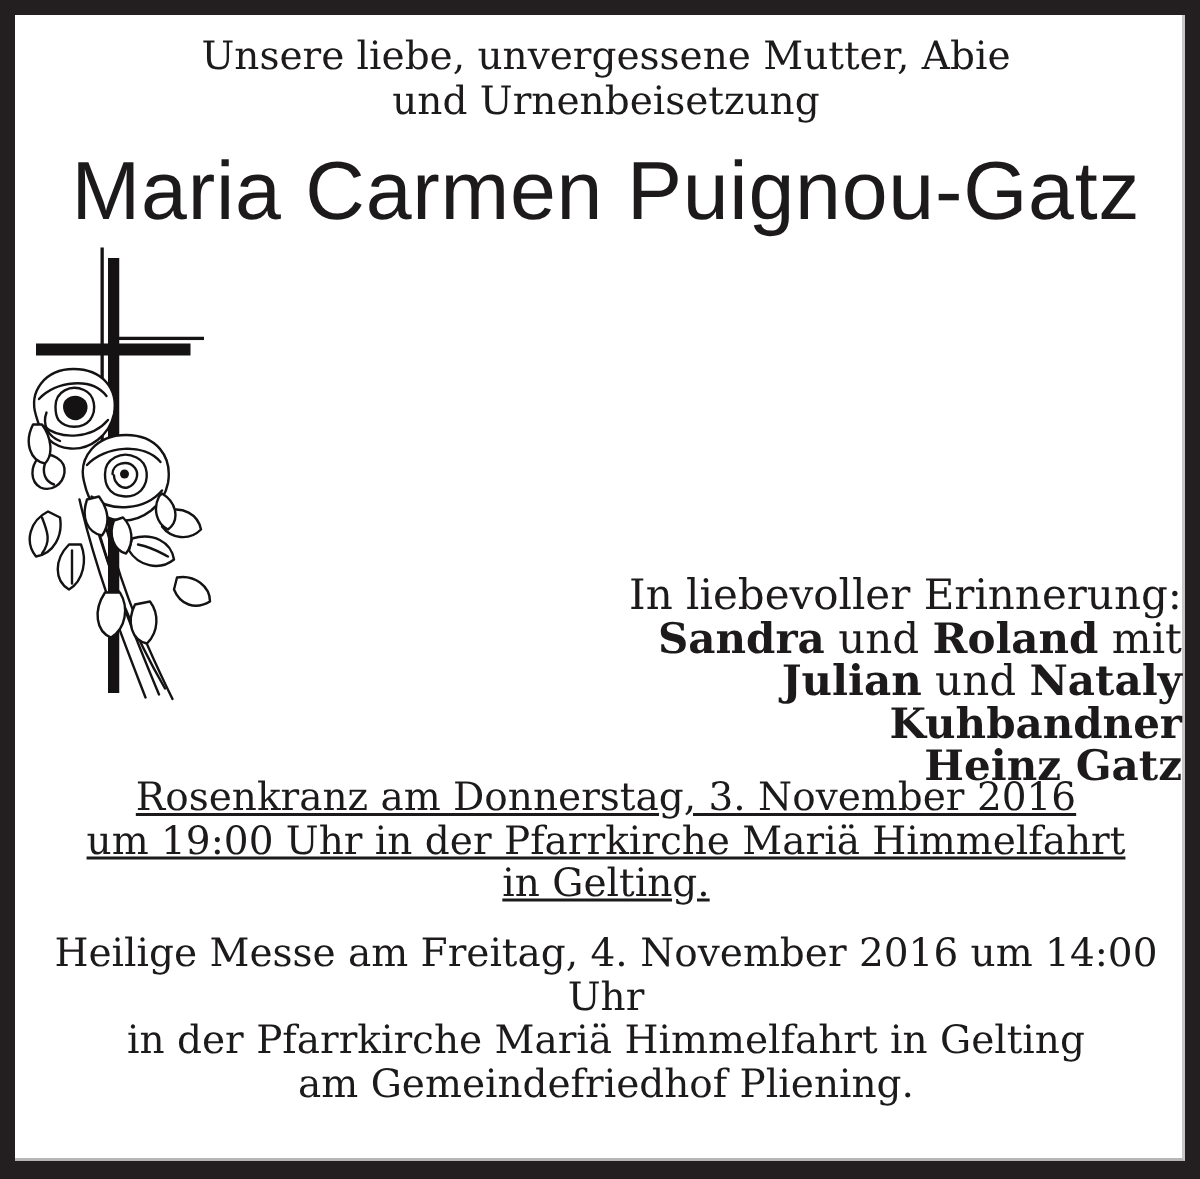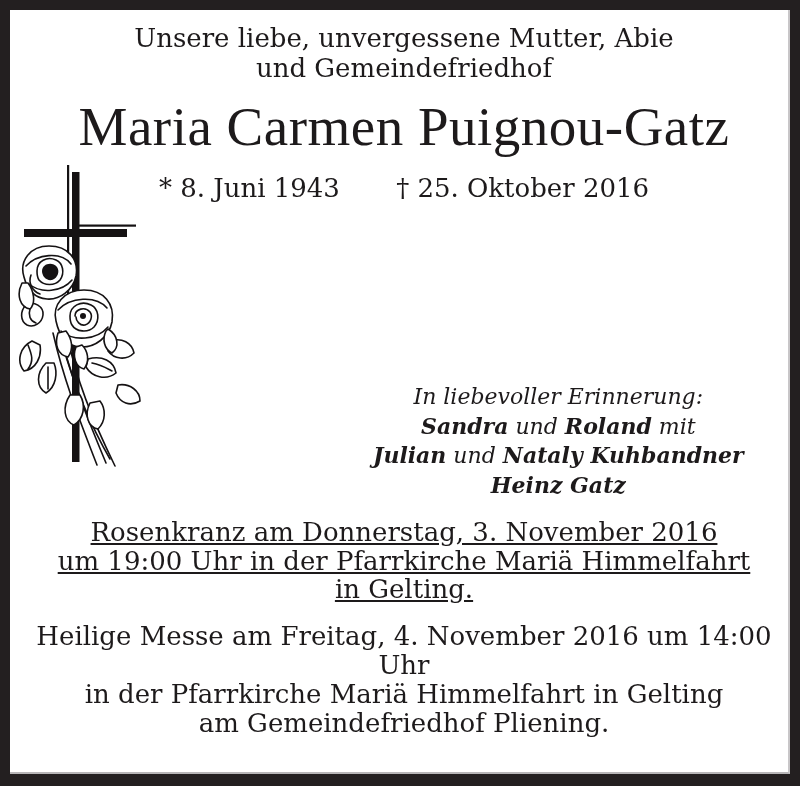--- a/index.html
+++ b/index.html
@@ -15,34 +15,34 @@
     position:absolute;
     left:10px;top:10px;right:10px;bottom:12px;
     background:#ffffff;
     border-right:2px solid #c8c6c8;
     border-bottom:2px solid #b7b5b7;
   }
   .block{position:absolute;left:10px;right:0;text-align:center;}
   .intro{top:13px;font-size:26px;line-height:30px;}
   .headline{
     top:88px;
-    font-family:Liberation Serif, serif;
+    font-family:Liberation Sans, sans-serif;
     font-size:55px;line-height:58px;
     font-weight:400;
     letter-spacing:0.5px;
     white-space:nowrap;
   }
   .dates{top:163px;font-size:26px;line-height:30px;}
   .dates .death{margin-left:48px;}
   .verse{top:236px;left:40px;right:0;font-size:26px;line-height:28px;}
   .memorial{
     position:absolute;
     left:363px;top:373px;
-    text-align:center;
-    font-size:22px;line-height:28.5px;font-style:italic;
+    text-align:right;
+    font-size:28px;line-height:28.5px;
   }
   .memorial b{font-weight:700;}
   .rosary{top:508px;font-size:26px;line-height:28.5px;text-decoration:underline;}
   .mass{top:612px;font-size:26px;line-height:29px;}
   .art{position:absolute;left:8px;top:153px;width:128px;height:322px;}
   .art svg{display:block;width:100%;height:100%;}
   .ink-stroke{fill:none;stroke:#151213;stroke-width:1.6;stroke-linecap:round;}
   .ink-fill{fill:#151213;stroke:none;}
   .petal{fill:#ffffff;stroke:#151213;stroke-width:1.6;stroke-linejoin:round;}
 </style>
@@ -100,29 +100,25 @@
           <path class="petal" d="M24,10 C34,16 36,28 28,34 C20,30 18,20 22,12 Z"></path>
         </g>
 
         <path class="petal" d="M40,170 C36,182 40,192 50,194 C56,186 54,176 48,168 Z"></path>
         <path class="petal" d="M58,184 C54,194 58,204 66,206 C72,198 70,188 64,182 Z"></path>
       </svg>
     </div>
 
     <div class="block intro">
       <div>Unsere liebe, unvergessene Mutter, Abie</div>
-      <div>und Gemeindefriedhof</div>
+      <div>und Urnenbeisetzung</div>
     </div>
 
     <div class="block headline">Maria Carmen Puignou-Gatz</div>
 
-    <div class="block dates">
-      <span class="birth">* 8. Juni 1943</span>
-      <span class="death">† 25. Oktober 2016</span>
-    </div>
 
 
     <div class="memorial">
       <div>In liebevoller Erinnerung:</div>
       <div><b>Sandra</b><span> und </span><b>Roland</b><span> mit</span></div>
       <div><b>Julian</b><span> und </span><b>Nataly Kuhbandner</b></div>
       <div><b>Heinz Gatz</b></div>
     </div>
 
     <div class="block rosary">

